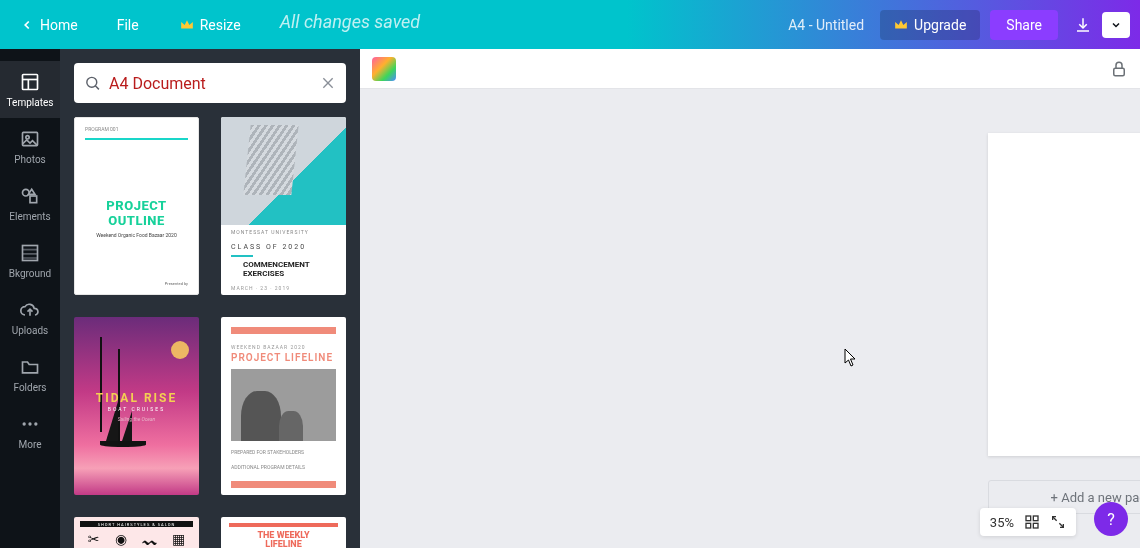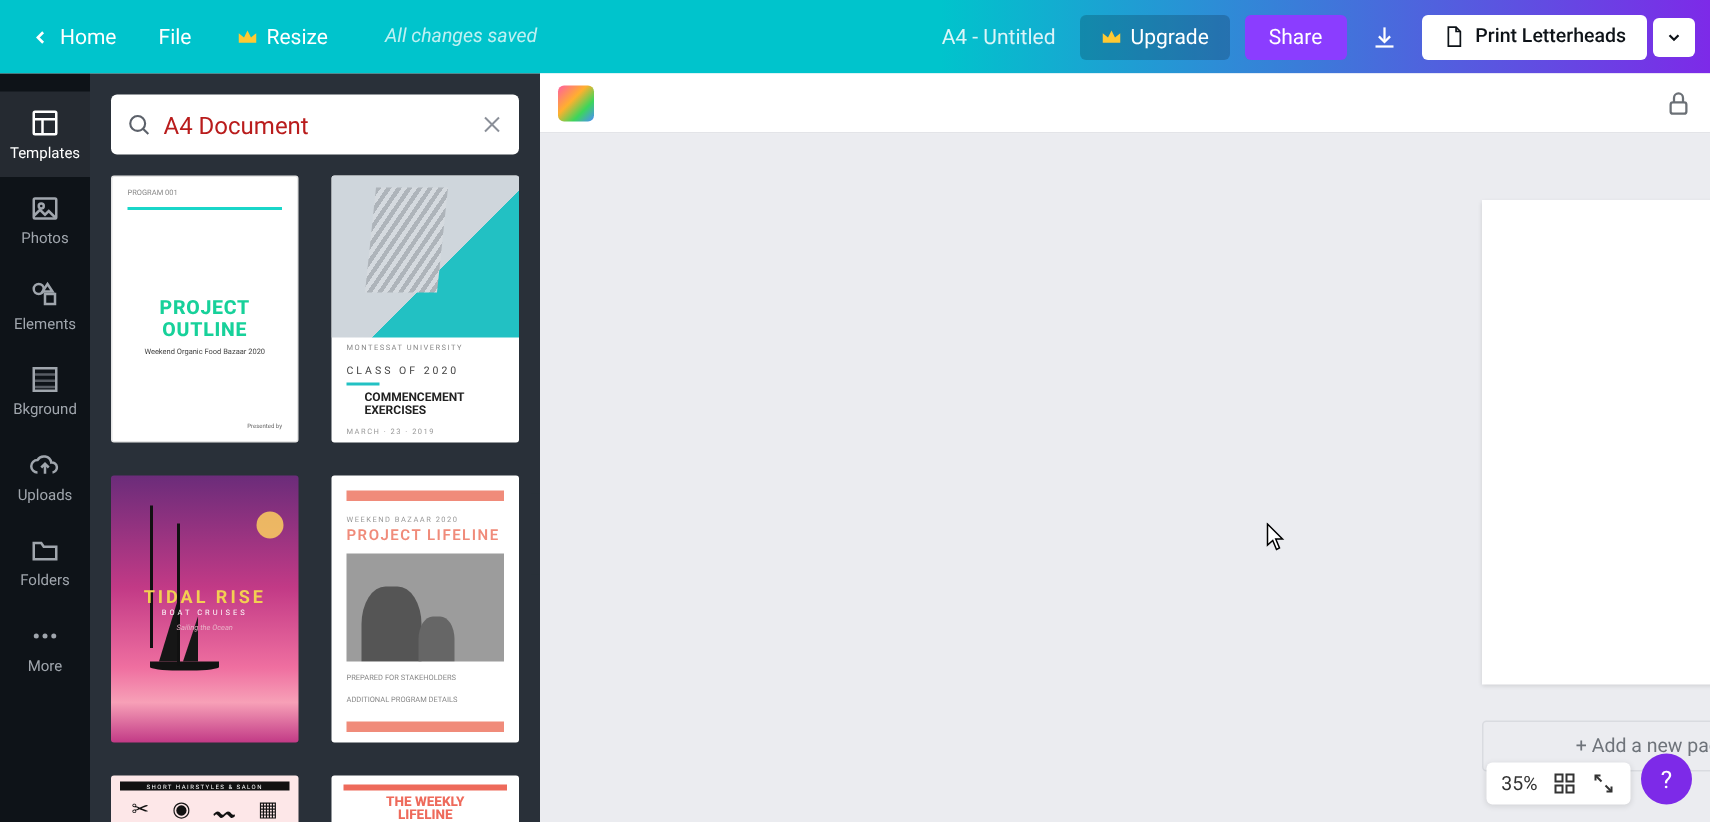--- a/index.html
+++ b/index.html
@@ -6,25 +6,25 @@
 html, body { width: 1140px; height: 548px; overflow: hidden; }
 
 .topbar {
   height: 49px;
   background: linear-gradient(90deg, #00c4cc 0%, #00c4cc 55%, #7d2ae8 100%);
   display: flex;
   align-items: center;
   color: #fff;
   font-size: 14px;
 }
-.tb-left { display: flex; align-items: center; gap: 4px; padding-left: 10px; }
+.tb-left { display: flex; gap: 15px; padding-left: 10px; }
 .tb-home { display: flex; align-items: center; gap: 6px; padding: 6px 10px; cursor: pointer; }
 .tb-item { padding: 6px 14px; cursor: pointer; }
 .tb-resize { display: flex; align-items: center; gap: 6px; padding: 6px 12px; cursor: pointer; }
-.tb-saved { margin-left: 22px; font-style: italic; opacity: 0.75; font-size: 13px;}
+.tb-saved { margin-left: 12px; font-style: italic; opacity: 0.75; font-size: 18px;}
 .tb-right { margin-left: auto; display: flex; align-items: center; gap: 10px; padding-right: 10px; }
 .tb-title { color: rgba(255,255,255,0.85); font-size: 14px; margin-right: 6px; }
 .btn-upgrade { background: rgba(0,0,0,0.18); padding: 7px 14px; border-radius: 4px; display: flex; align-items: center; gap: 6px; cursor: pointer; }
 .btn-share { background: #8b3dff; padding: 7px 16px; border-radius: 4px; cursor: pointer; }
 .btn-dl { padding: 6px; cursor: pointer; }
 .btn-print { background: #fff; color: #0e1318; padding: 7px 14px; border-radius: 4px; display: flex; align-items: center; gap: 8px; cursor: pointer; font-weight: 500; font-size: 13px; }
 .btn-print-dd { background: #fff; color: #0e1318; padding: 7px 8px; border-radius: 4px; cursor: pointer; margin-left: -6px; }
 
 .body { display: flex; height: 499px; }
 
@@ -207,27 +207,20 @@
       <span>Upgrade</span>
     </div>
     <div class="btn-share">Share</div>
     <div class="btn-dl">
       <svg width="18" height="18" viewBox="0 0 24 24" fill="none" stroke="#fff" stroke-width="2">
           <path d="M12 3v12"></path>
           <polyline points="7 11 12 16 17 11"></polyline>
           <path d="M4 20h16"></path>
         </svg>
     </div>
-    <div class="btn-print">
-      <svg width="14" height="16" viewBox="0 0 24 28" fill="none" stroke="#0e1318" stroke-width="2">
-          <path d="M6 2h9l5 5v17H6z"></path>
-          <path d="M15 2v5h5"></path>
-        </svg>
-      <span>Print Letterheads</span>
-    </div>
     <div class="btn-print-dd">
       <svg width="12" height="12" viewBox="0 0 24 24" fill="none" stroke="#0e1318" stroke-width="3">
           <polyline points="6 9 12 15 18 9"></polyline>
         </svg>
     </div>
   </div>
 </div>
 
 <div class="body">
   <div class="rail">
@@ -396,21 +389,21 @@
     </div>
     <div class="stage">
 
       <div class="page"></div>
       <div class="add-page">+ Add a new page</div>
 
       <svg class="cursor" width="14" height="20" viewBox="0 0 14 20">
           <path d="M1 1 L1 15 L4.5 12 L7 18 L9 17 L6.5 11 L11 11 Z" fill="#fff" stroke="#000" stroke-width="1"></path>
         </svg>
 
-      <div class="bottom-bar" style="right:53px;justify-content:flex-end;">
+      <div class="bottom-bar" style="right:64px;justify-content:flex-end;">
         <span>35%</span>
         <span class="bb-btn">
             <svg width="16" height="16" viewBox="0 0 24 24" fill="none" stroke="currentColor" stroke-width="2">
               <rect x="3" y="3" width="7" height="7"></rect>
               <rect x="14" y="3" width="7" height="7"></rect>
               <rect x="3" y="14" width="7" height="7"></rect>
               <rect x="14" y="14" width="7" height="7"></rect>
             </svg>
           </span>
         <span class="bb-btn">

